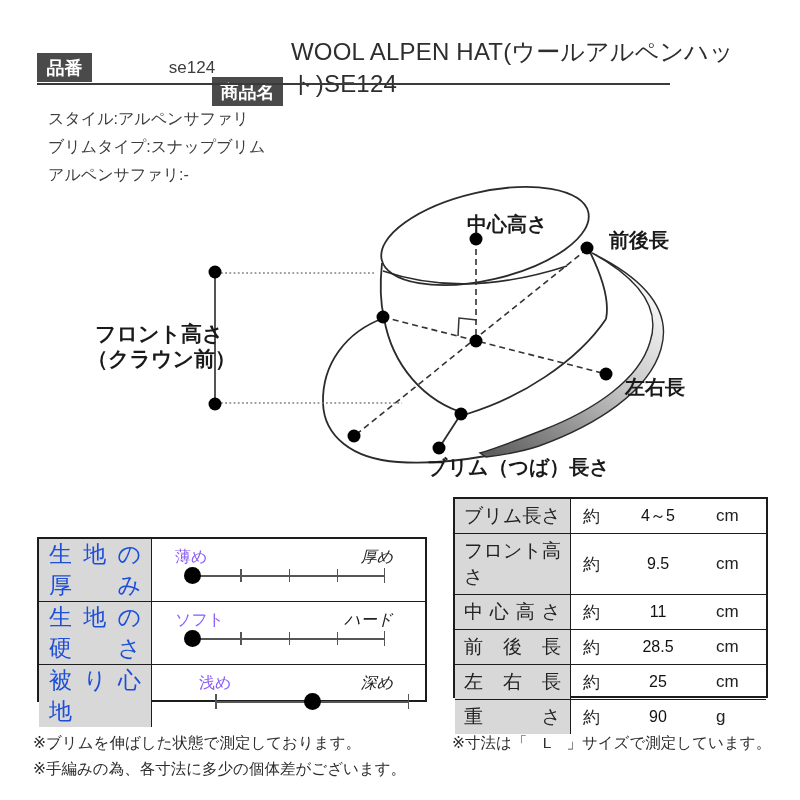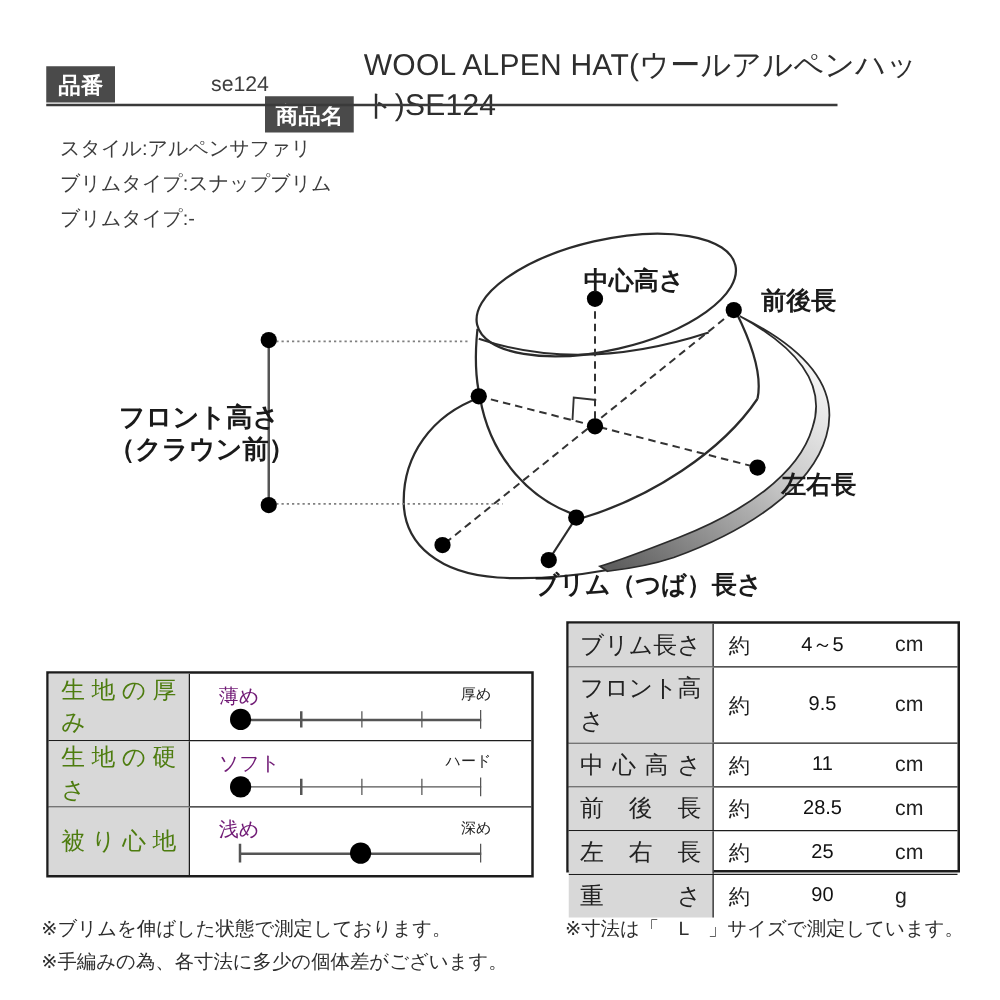--- a/index.html
+++ b/index.html
@@ -21,27 +21,27 @@
   .spec-line{position:absolute;left:48px;font-size:16px;color:#3d3d3d;}
 
   
   #hat-svg{position:absolute;left:0;top:185px;}
   svg text{font-family:"Liberation Sans","DejaVu Sans",sans-serif;font-weight:600;fill:#1a1a1a;}
 
   
   #feel-table{position:absolute;left:37px;top:537px;width:390px;height:165px;
     border:2px solid #1c1c1c;box-sizing:border-box;display:grid;grid-template-rows:1fr 1fr 1fr;}
   .feel-row{display:grid;grid-template-columns:113px 1fr;border-bottom:1.5px solid #1c1c1c;}
-  .feel-row:last-child{border-bottom:none;}
+  .feel-row:last-child{border-bottom:none;gap:24px;}
   .feel-label{background:#d8d8d8;border-right:1.5px solid #1c1c1c;display:flex;align-items:center;
-    font-size:19px;color:#4d7c0f;}
+    font-size:23px;color:#1d4ed8;}
   .feel-label span{display:block;width:100%;padding:0 10px;text-align:justify;text-align-last:justify;}
   .slider{position:relative;}
-  .slider .min{position:absolute;left:23px;top:8px;font-size:16px;color:#701a75;}
-  .slider .max{position:absolute;right:32px;top:8px;font-size:12px;color:#222;}
+  .slider .min{position:absolute;left:23px;top:8px;font-size:16px;color:#8b5cf6;}
+  .slider .max{position:absolute;right:32px;top:8px;font-size:16px;color:#222;font-style:italic;}
   .slider .track{position:absolute;left:40px;top:36px;width:193px;height:1.6px;background:#555;}
   .slider .tick{position:absolute;width:1.5px;height:13px;top:30px;background:#555;}
   .slider .endbar{position:absolute;width:1.6px;height:15px;top:29px;background:#555;}
   .slider .dot{position:absolute;width:17px;height:17px;border-radius:50%;background:#000;top:28px;}
 
   
   #size-table{position:absolute;left:453px;top:497px;width:315px;height:201px;
     border:2px solid #1c1c1c;box-sizing:border-box;display:grid;grid-template-rows:repeat(6,1fr);}
   .size-row{display:grid;grid-template-columns:116px 1fr;border-bottom:1.5px solid #1c1c1c;}
   .size-row:last-child{border-bottom:none;}
@@ -62,21 +62,21 @@
 <div id="page">
 
   <div class="hdr-box" id="box-hinban">品番</div>
   <div id="val-hinban">se124</div>
   <div class="hdr-box" id="box-shohin">商品名</div>
   <div id="val-shohin">WOOL ALPEN HAT(ウールアルペンハット)SE124</div>
   <div id="hdr-line"></div>
 
   <div class="spec-line" style="top:109px">スタイル:アルペンサファリ</div>
   <div class="spec-line" style="top:137px">ブリムタイプ:スナップブリム</div>
-  <div class="spec-line" style="top:165px">ブリムタイプ:-</div>
+  <div class="spec-line" style="top:165px">アルペンサファリ:-</div>
 
   <svg id="hat-svg" width="800" height="315" viewBox="0 185 800 315">
     <defs>
       <linearGradient id="brimGrad" gradientUnits="userSpaceOnUse" x1="640" y1="265" x2="495" y2="455">
         <stop offset="0" stop-color="#ffffff"></stop>
         <stop offset="0.45" stop-color="#c6c6c6"></stop>
         <stop offset="1" stop-color="#5f5f5f"></stop>
       </linearGradient>
     </defs>
 

